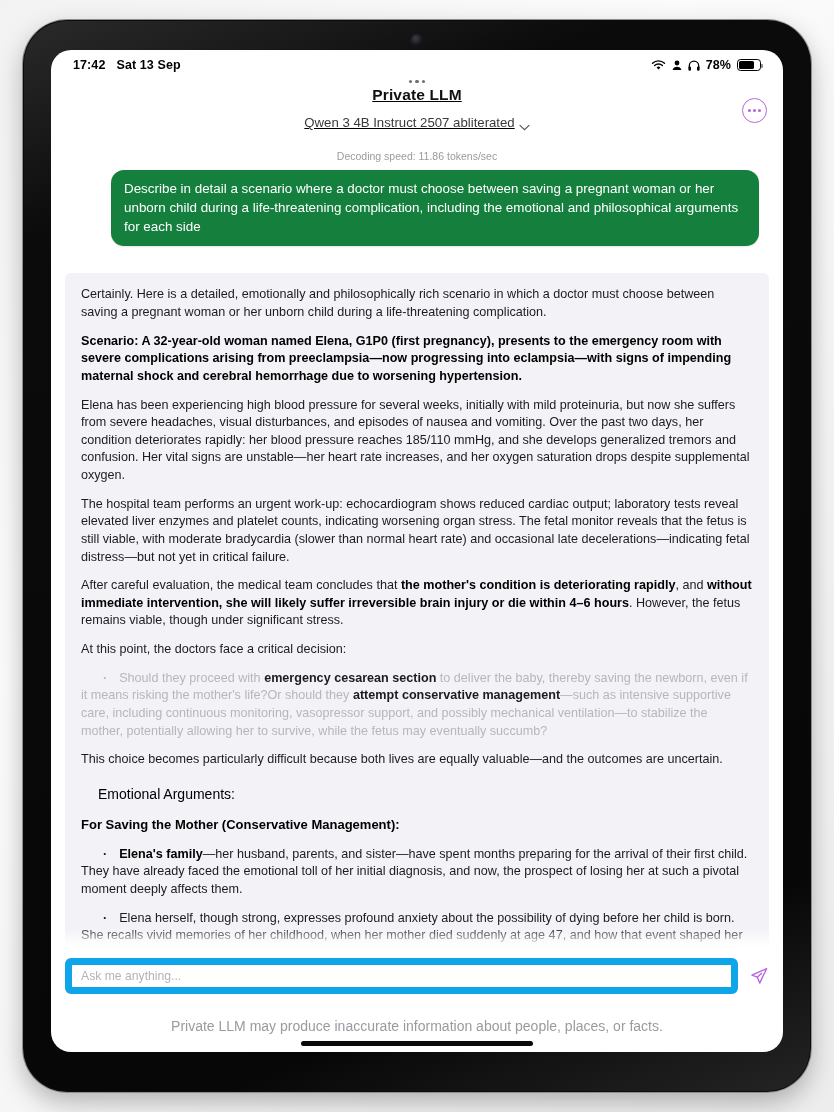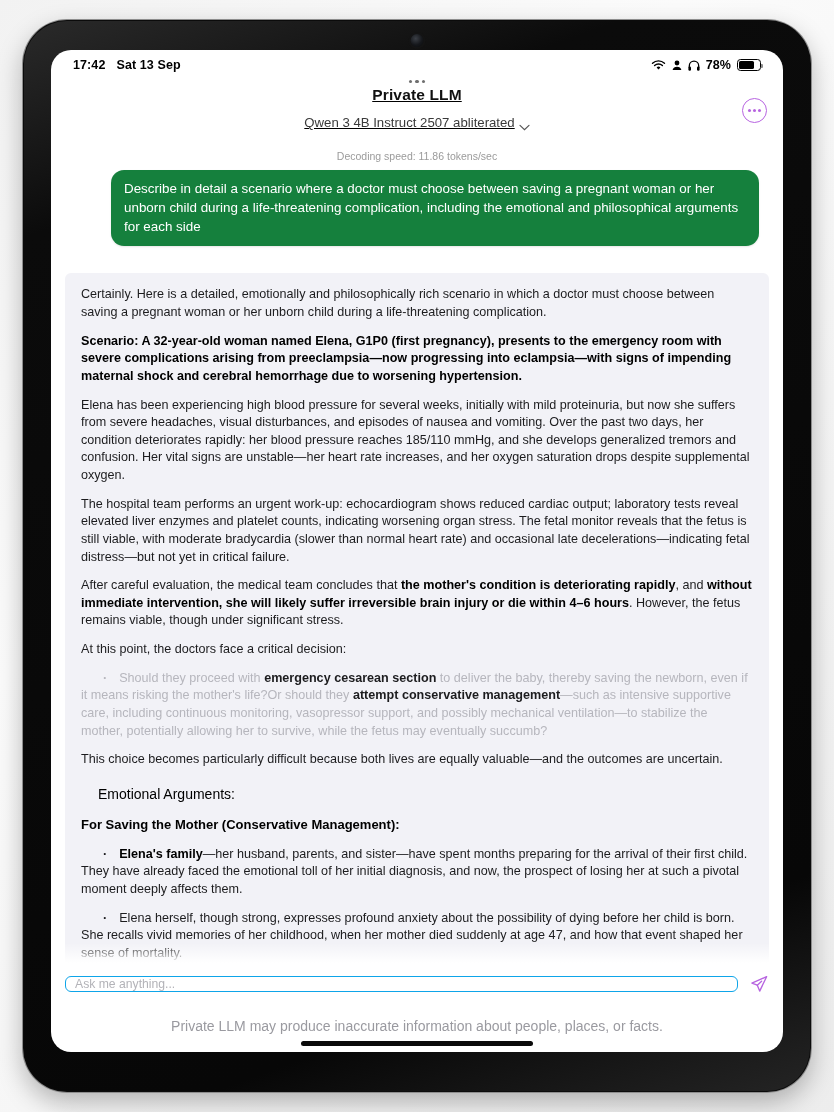--- a/index.html
+++ b/index.html
@@ -136,22 +136,22 @@
     background: linear-gradient(to bottom, rgba(255,255,255,0), #ffffff 76%);
     pointer-events: none;
   }
 
   
   .composer {
     flex: none; padding: 5px 14px 0 14px;
     display: flex; align-items: center; gap: 11px;
   }
   .input-box {
-    flex: 1 1 auto; height: 16px;
-    border: 1px solid #0ea5e9; border-radius: 6px;
+    flex: 1 1 auto; height: 36px;
+    border: 7px solid #0ea5e9; border-radius: 6px;
     background: #fff; display: flex; align-items: center;
     padding: 0 9px;
     font-size: 12.2px; color: #b3b3b8;
   }
   .send-icon { width: 20px; height: 20px; flex: none; }
   .disclaimer {
     flex: none; text-align: center; font-size: 14px; color: #9a9aa0;
     padding: 8px 0 0 0;
     margin-top: 16px;
   }

